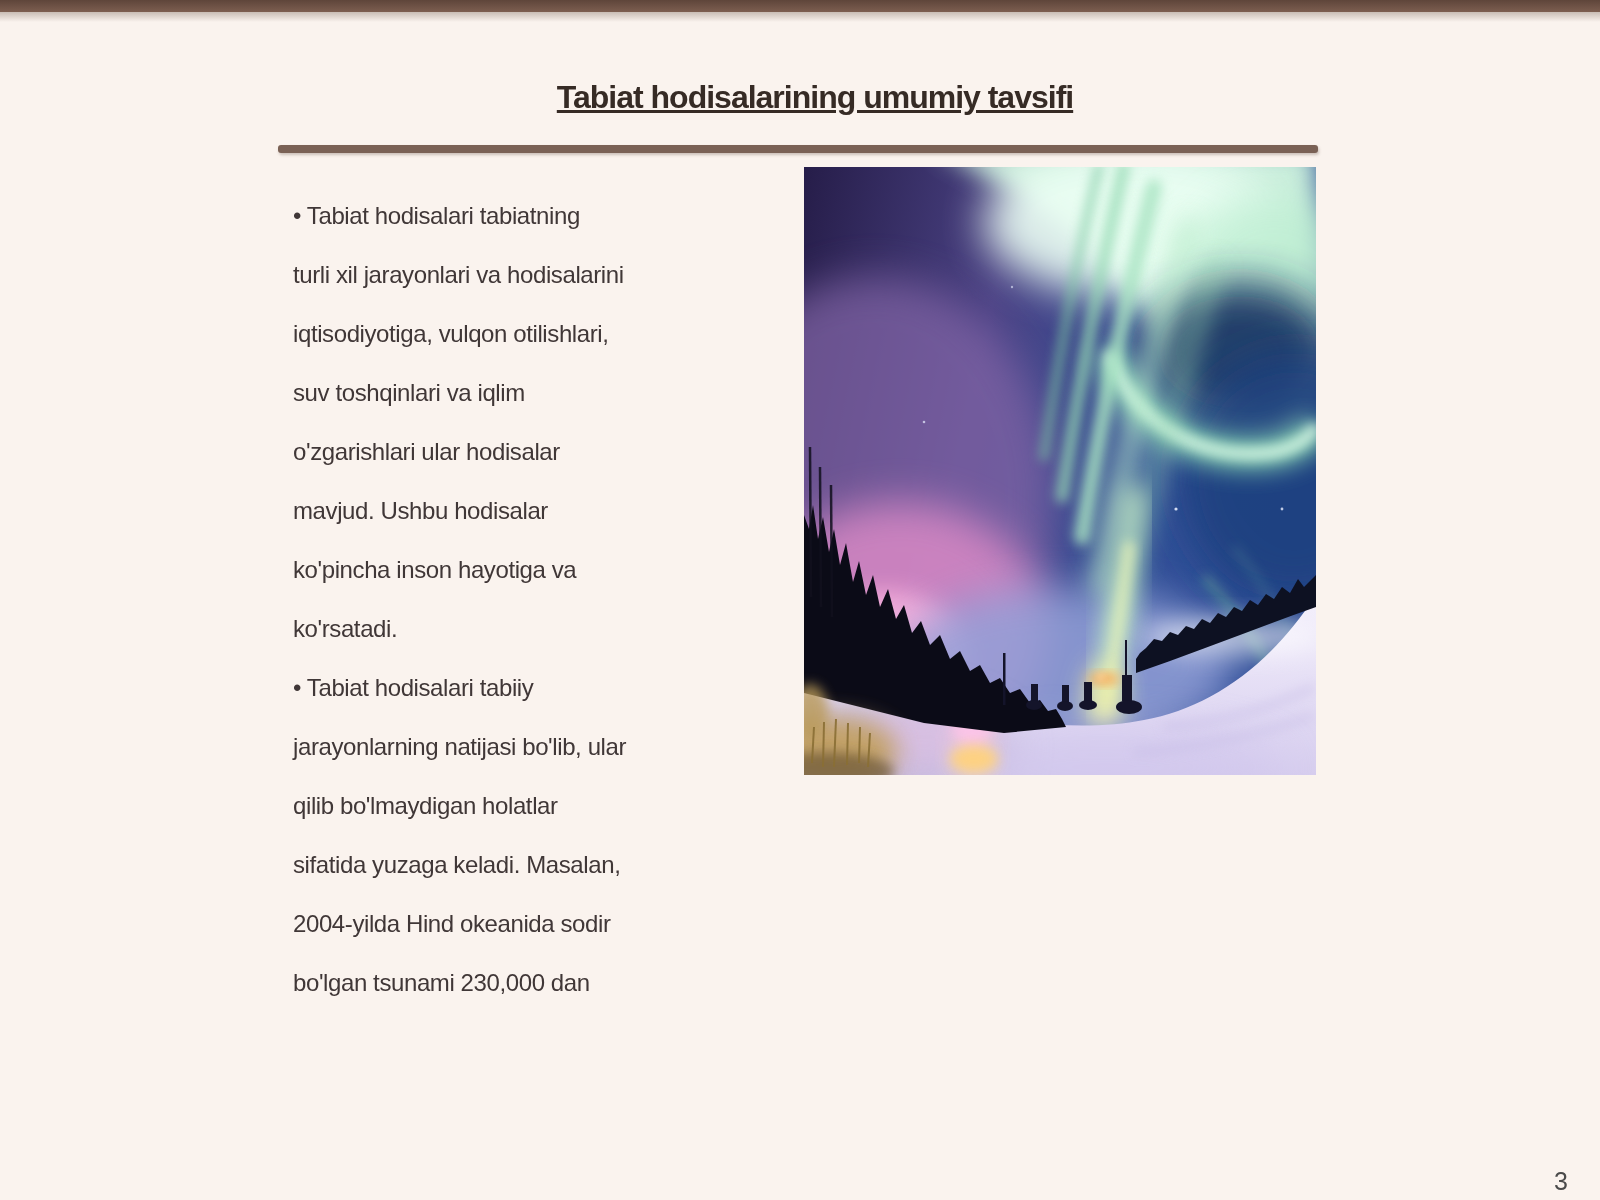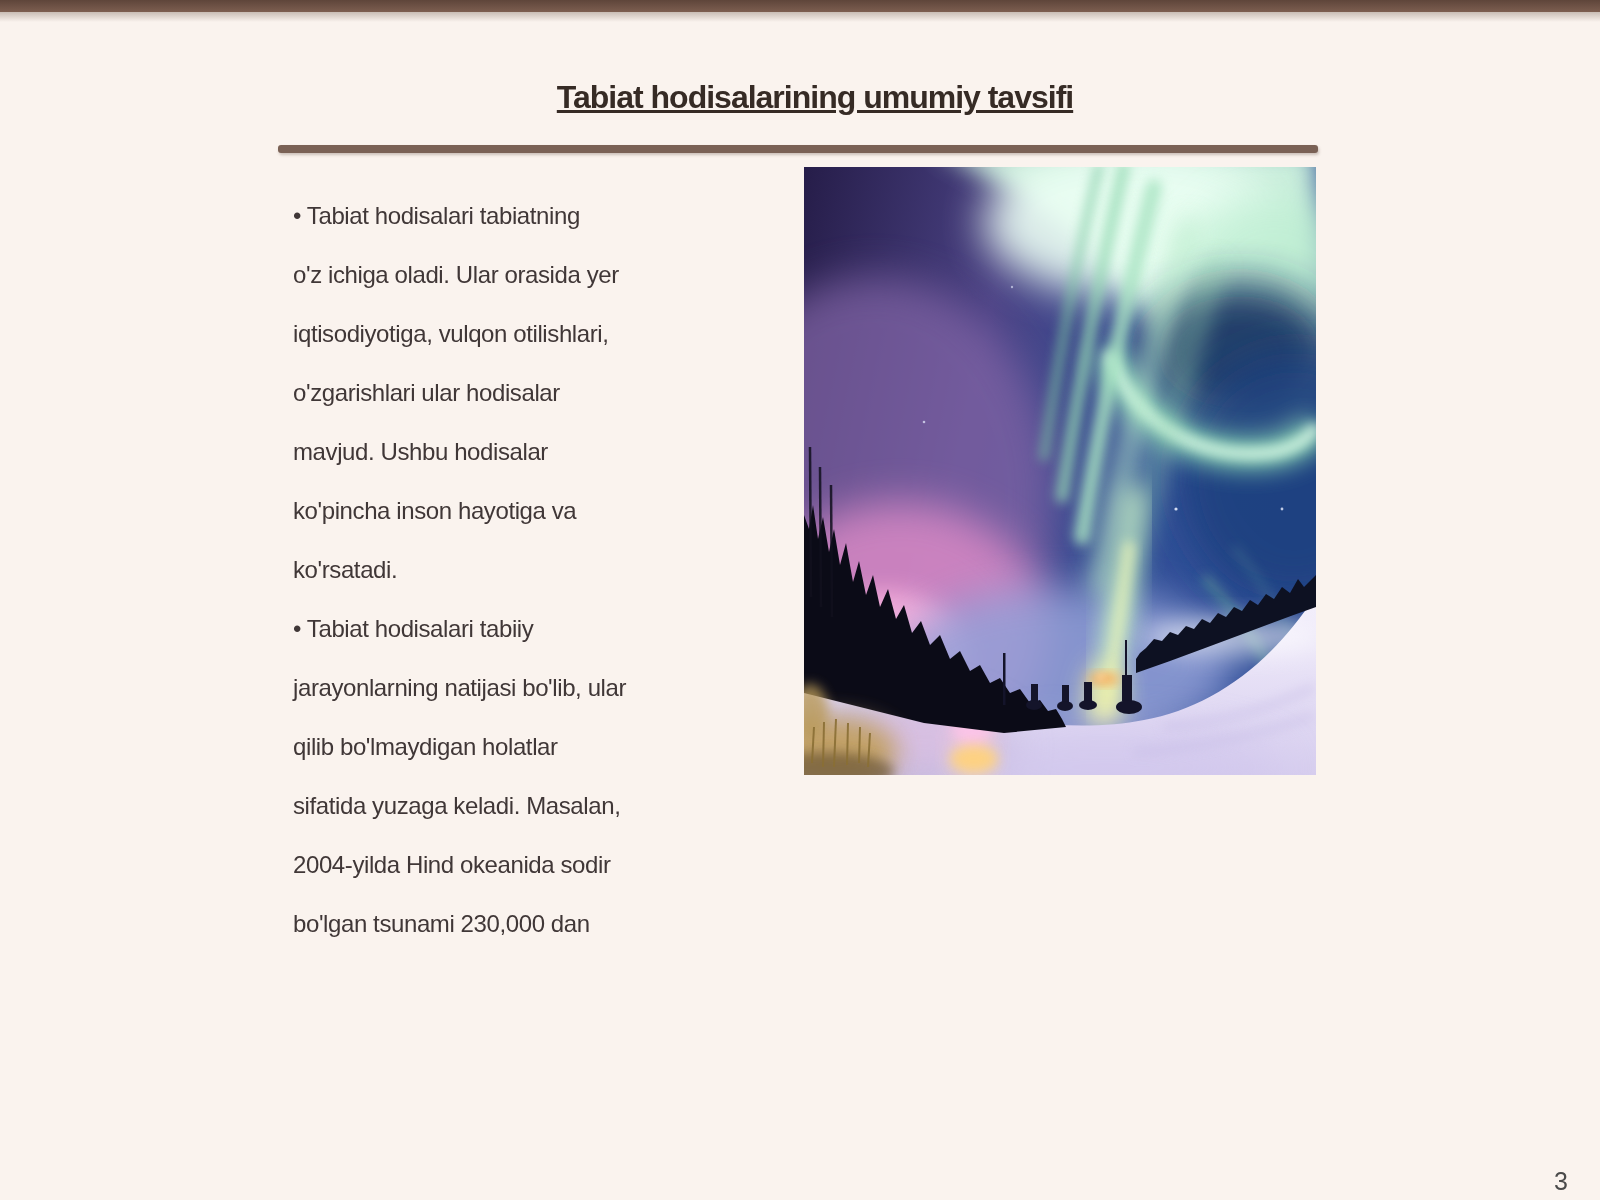--- a/index.html
+++ b/index.html
@@ -53,22 +53,23 @@
 <div class="slide">
 
   <div class="top-bar"></div>
 
   <h1 class="title">Tabiat hodisalarining umumiy tavsifi</h1>
 
   <div class="divider"></div>
 
   <div class="body-text">
       <div class="line">• Tabiat hodisalari tabiatning</div>
-      <div class="line">o'z ichiga oladi. Ular orasida yer</div>
+      <div class="line">turli xil jarayonlari va hodisalarini</div>
       <div class="line">iqtisodiyotiga, vulqon otilishlari,</div>
+      <div class="line">suv toshqinlari va iqlim</div>
       <div class="line">o'zgarishlari ular hodisalar</div>
       <div class="line">mavjud. Ushbu hodisalar</div>
       <div class="line">ko'pincha inson hayotiga va</div>
       <div class="line">ko'rsatadi.</div>
       <div class="line">• Tabiat hodisalari tabiiy</div>
       <div class="line">jarayonlarning natijasi bo'lib, ular</div>
       <div class="line">qilib bo'lmaydigan holatlar</div>
       <div class="line">sifatida yuzaga keladi. Masalan,</div>
       <div class="line">2004-yilda Hind okeanida sodir</div>
       <div class="line">bo'lgan tsunami 230,000 dan</div>

